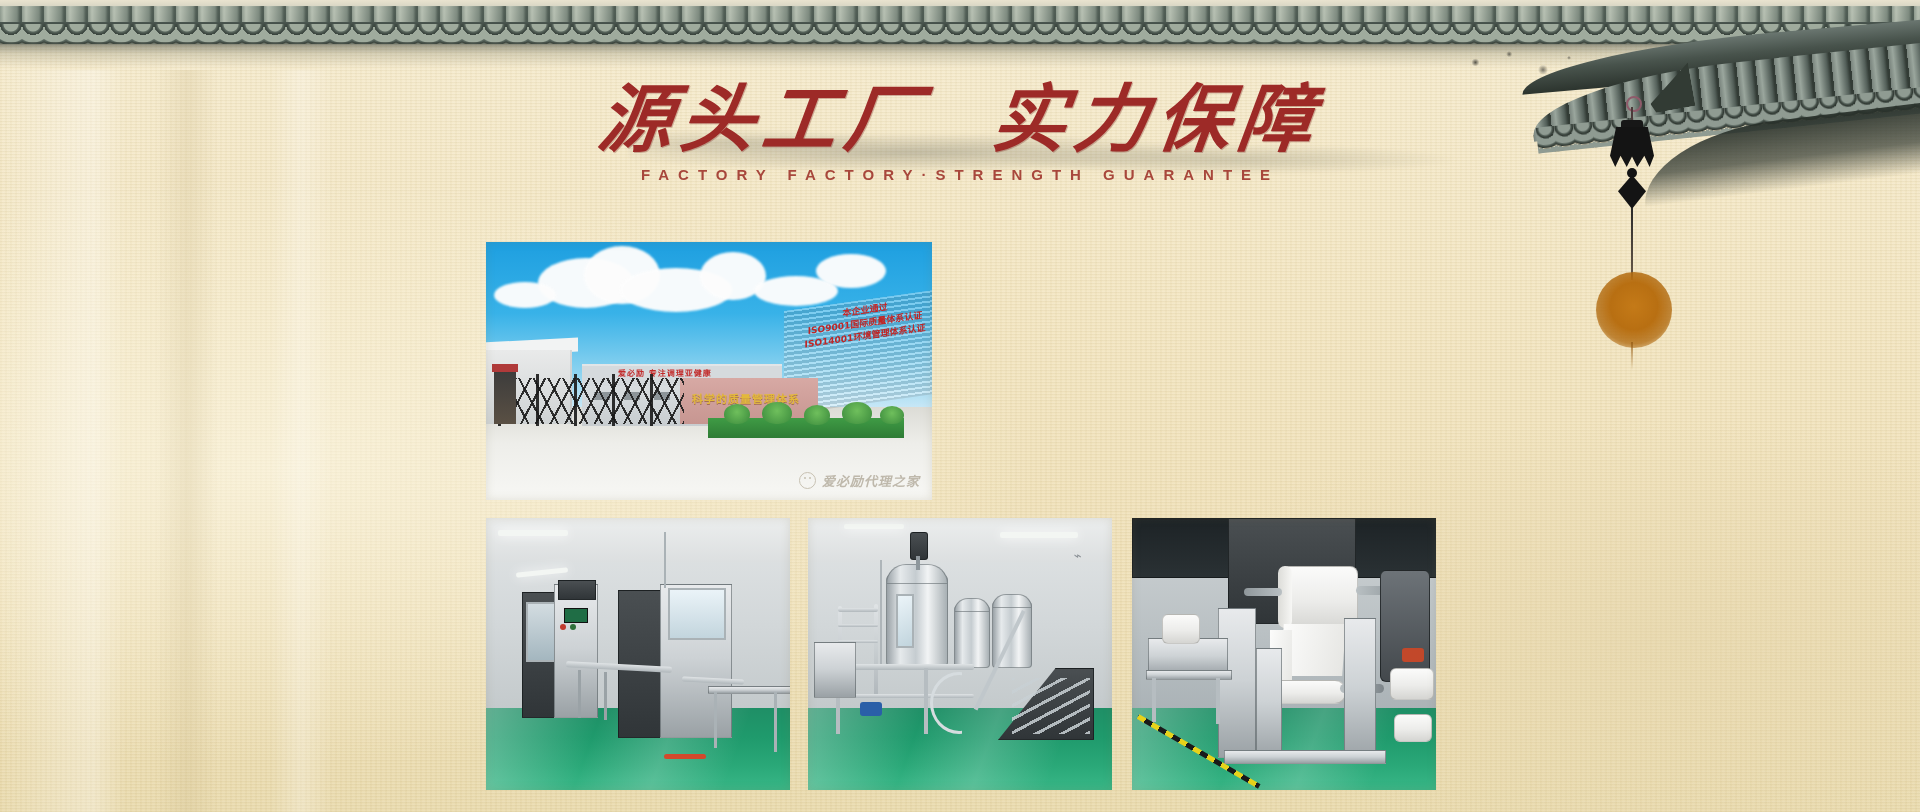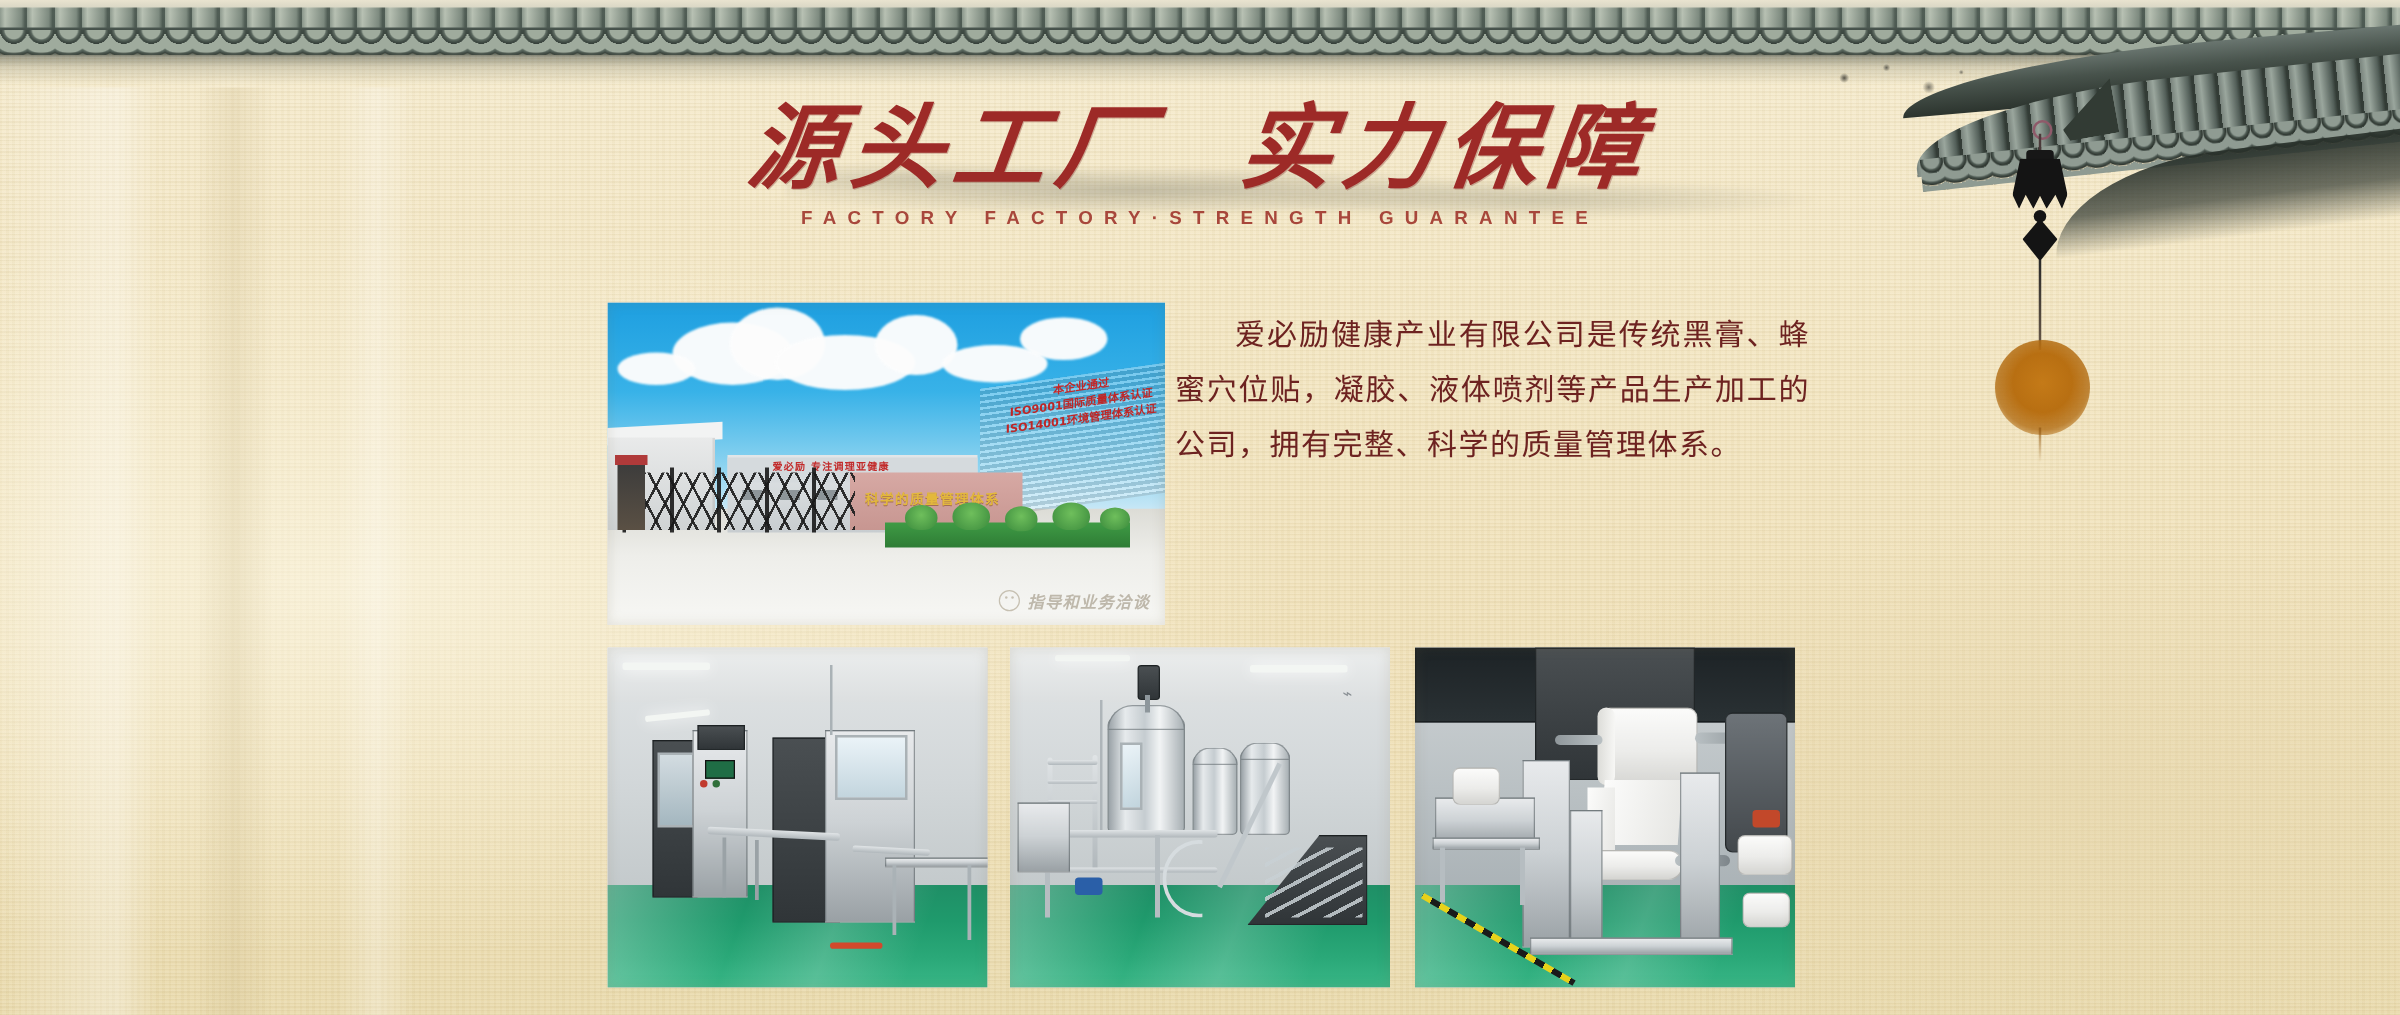--- a/index.html
+++ b/index.html
@@ -538,27 +538,26 @@
       <div class="shrub" style="left:356px; top:160px; width:30px; height:22px;"></div>
       <div class="shrub" style="left:394px; top:164px; width:24px; height:18px;"></div>
 
       <div class="fence"></div>
       <div class="fence-posts"></div>
       <div class="guard-box"></div>
       <div class="guard-box-top"></div>
 
       <div class="hero-watermark">
         <span class="wm-face"></span>
-        <span>指导和业务洽谈</span>
+        <span>爱必励代理之家</span>
       </div>
       <div class="edge-soft"></div>
     </div>
 
     <div class="desc">
-      <p>爱必励健康产业有限公司是传统黑膏、蜂蜜穴位贴，凝胶、液体喷剂等产品生产加工的公司，拥有完整、科学的质量管理体系。</p>
     </div>
 
     <div class="photo" id="photo-1">
       <div class="room-wall"></div>
       <div class="room-ceiling"></div>
       <div class="light-strip" style="left:30px; top:52px; width:52px; height:5px; transform:rotate(-6deg);"></div>
       <div class="light-strip" style="left:12px; top:12px; width:70px; height:6px;"></div>
       <div class="room-floor"></div>
       <div class="floor-gloss"></div>
 

